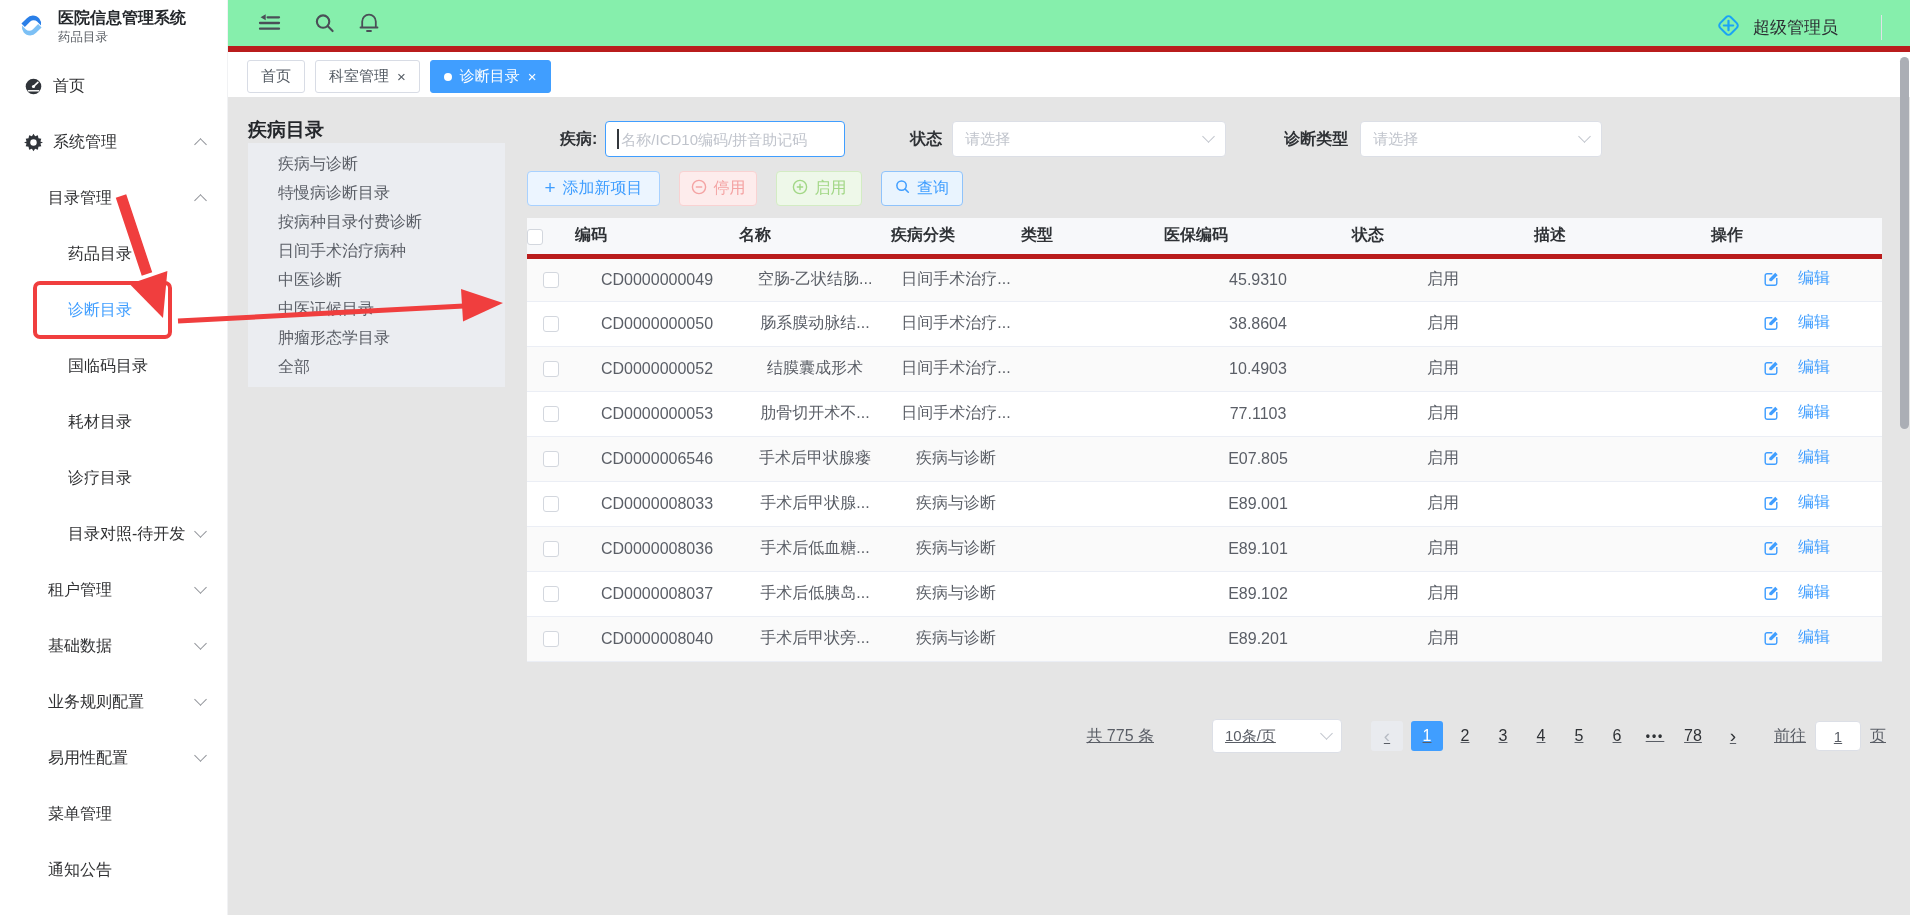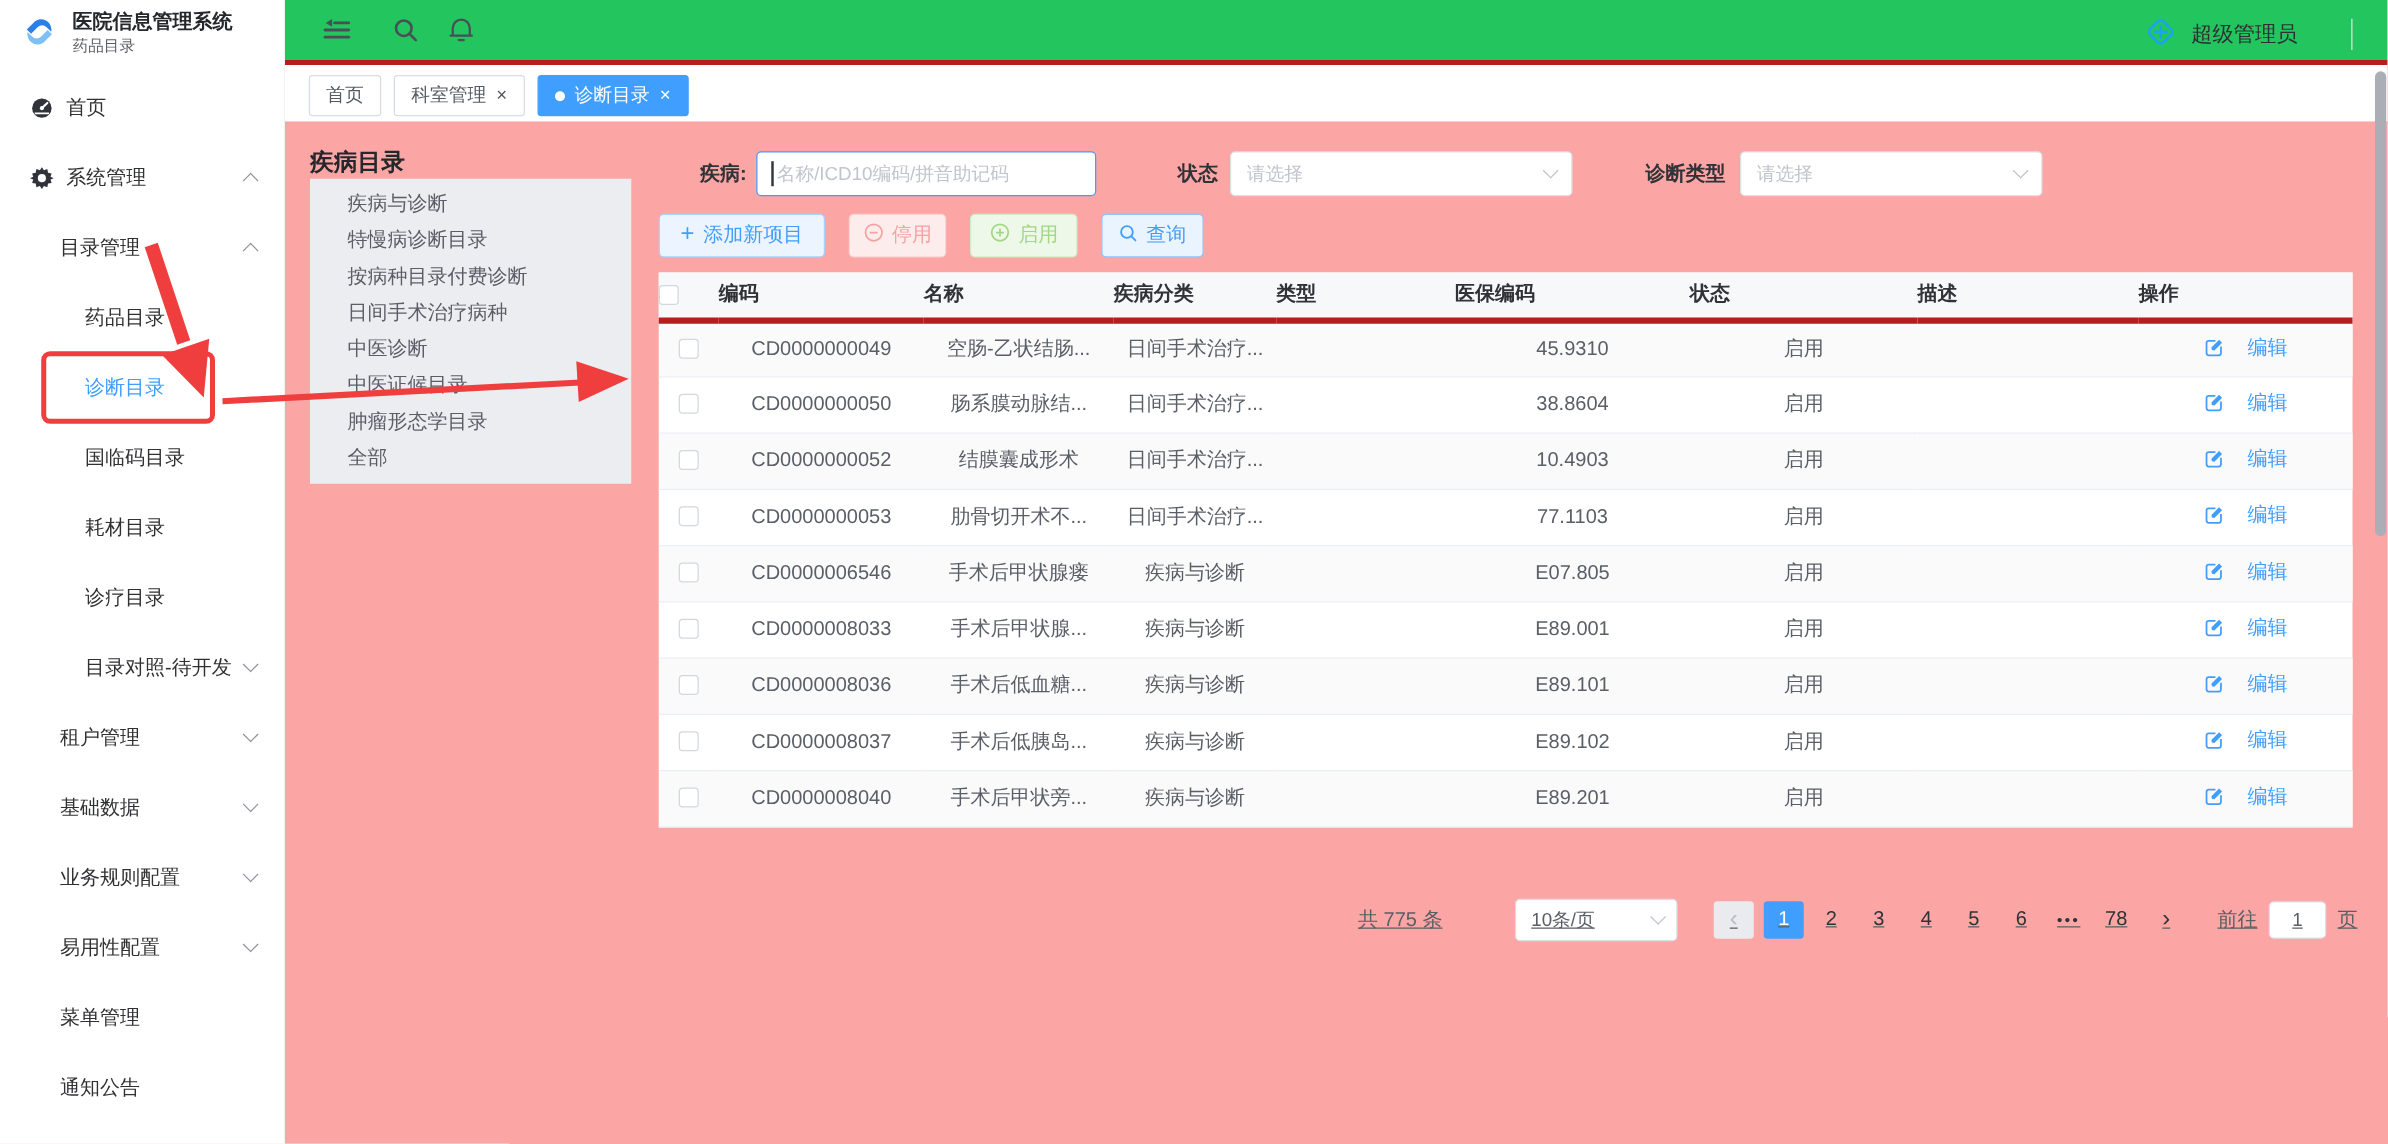--- a/index.html
+++ b/index.html
@@ -16,43 +16,43 @@
   .side-item{height:56px;display:flex;align-items:center;padding:0 22px 0 24px;font-size:16px;color:#303133;cursor:pointer;}
   .side-item.lvl2{padding-left:48px;}
   .side-item.lvl3{padding-left:68px;}
   .side-icon{display:flex;margin-right:10px;}
   .side-item.active .side-label{color:var(--primary);}
   .chev{margin-left:auto;width:9px;height:9px;border-right:1.6px solid #909399;border-bottom:1.6px solid #909399;flex:none;}
   .chev.down{transform:rotate(45deg);margin-top:-5px;}
   .chev.up{transform:rotate(-135deg);margin-top:5px;}
 
   
-  .header{position:absolute;left:228px;top:0;right:0;height:52px;background:#22c55e;border-bottom:4px solid #b91c1c;}
+  .header{position:absolute;left:228px;top:0;right:0;height:52px;background:#86efac;border-bottom:6px solid #b91c1c;}
   .hicon{position:absolute;top:50%;transform:translateY(-50%);display:flex;cursor:pointer;}
   .hicon.collapse{left:30px;} .hicon.search{left:86px;} .hicon.bell{left:131px;}
   .user{position:absolute;right:72px;top:0;height:55px;display:flex;align-items:center;gap:10px;font-size:17px;color:#2c2f33;cursor:pointer;}
   .hdivider{position:absolute;right:28px;top:15px;width:1px;height:25px;background:#dfe2e7;}
 
   
   .tabbar{position:absolute;left:228px;top:55px;right:0;height:42px;background:#fff;display:flex;align-items:flex-start;padding:5px 0 0 19px;gap:10px;z-index:1;}
   .tab{display:inline-flex;align-items:center;height:33px;padding:0 13px;border:1px solid #d8dce5;background:#fff;color:#545b63;font-size:15px;border-radius:3px;gap:8px;cursor:pointer;white-space:nowrap;}
   .tab.active{background:var(--primary);border-color:var(--primary);color:#fff;}
   .tab .dot{width:8px;height:8px;border-radius:50%;background:#fff;}
   .tab-close{font-size:15px;line-height:1;}
 
   
-  .main{position:absolute;left:228px;top:97px;right:0;bottom:0;background:#fca5a5;overflow:hidden;padding-left:30px;}
+  .main{position:absolute;left:228px;top:97px;right:0;bottom:0;background:#e5e5e5;overflow:hidden;padding-left:30px;}
   .cat-title{position:absolute;left:20px;top:20px;font-size:19px;font-weight:700;color:#24272b;}
   .cat-panel{position:absolute;left:20px;top:46px;width:257px;background:#ebedf1;padding:6px 0;}
   .cat-item{height:29px;line-height:29px;padding-left:30px;font-size:16px;color:#5a5e66;cursor:pointer;white-space:nowrap;}
 
   .filter-row{position:absolute;left:332px;top:24px;display:flex;align-items:center;font-size:16px;color:#2f3236;}
   .flabel{font-weight:600;white-space:nowrap;}
   .inputwrap{position:relative;margin-left:8px;}
-  .f-input{width:272px;height:36px;border:1px solid var(--primary);border-radius:4px;background:#fff;padding:0 12px 0 15px;font-size:15px;color:#303133;outline:none;}
+  .f-input{width:240px;height:36px;border:1px solid var(--primary);border-radius:4px;background:#fff;padding:0 12px 0 15px;font-size:15px;color:#303133;outline:none;}
   .f-input::placeholder{color:#c0c4cc;}
   .caret{position:absolute;left:12px;top:8px;width:1.5px;height:20px;background:#33373c;}
   .sel{height:36px;background:#fff;border:1px solid #dcdfe6;border-radius:4px;display:flex;align-items:center;justify-content:space-between;padding:0 12px;color:#c0c4cc;font-size:15px;cursor:pointer;}
   .sel .chev{margin-left:10px;border-color:#c0c4cc;}
   .sel1{width:274px;margin-left:10px;} .sel2{width:242px;margin-left:12px;}
   .ml-status{margin-left:65px;} .ml-type{margin-left:58px;}
 
   .btn-row{position:absolute;left:299px;top:74px;display:flex;gap:19px;}
   .btn{height:35px;border-radius:4px;font-size:16px;display:inline-flex;align-items:center;justify-content:center;gap:7px;border:1px solid;cursor:pointer;font-family:inherit;}
   .btn-add{background:#ecf5ff;border-color:#a8d1ff;color:var(--primary);width:133px;}

